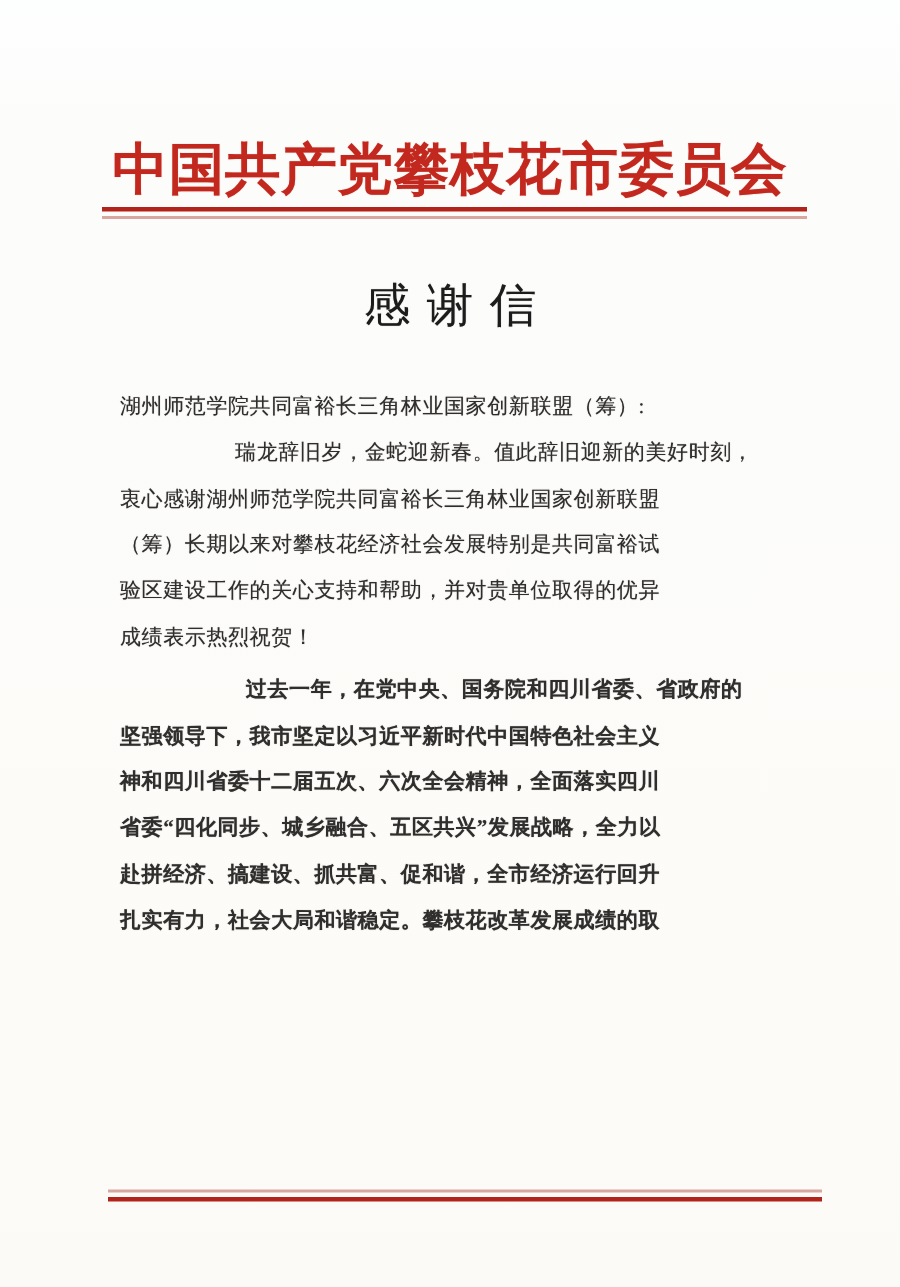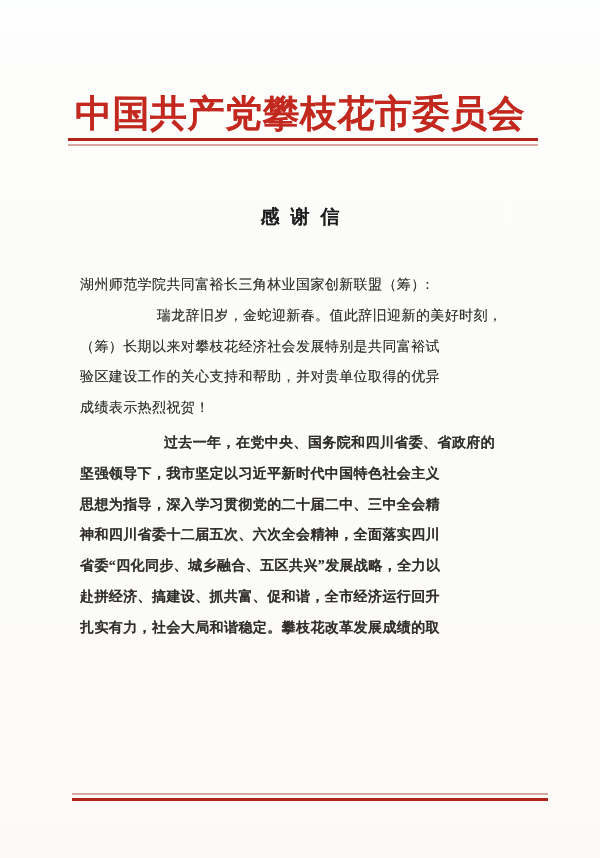--- a/index.html
+++ b/index.html
@@ -46,25 +46,25 @@
     height: 3px;
     background: var(--rule-red, #b2241a);
   }
   .rule-light {
     height: 2px;
     background: var(--rule-pink, #d8a7a0);
   }
   .rule-header .rule-light { margin-top: 3px; }
   .rule-footer .rule-strong { margin-top: 3px; }
   .doc-title {
-    margin: 56px 0 0 0;
+    margin: 43px 0 0 0;
     text-align: center;
-    font-size: 19px;
+    font-size: 31px;
     line-height: 29px;
-    font-weight: bold;
+    font-weight: normal;
     letter-spacing: 11px;
     padding-left: 11px; 
     color: #1c1c1c;
     text-shadow: 0 0 0.5px rgba(30,30,30,0.5);
   }
   .letter-body {
     margin: 39px 0 0 80px;
     width: 466px;
     font-size: 14px;
     color: var(--body-text, #2f2e2c);
@@ -90,28 +90,28 @@
     <div class="rule-light"></div>
   </div>
 
   <h2 class="doc-title">感谢信</h2>
 
   <div class="letter-body">
     <div class="line salutation">湖州师范学院共同富裕长三角林业国家创新联盟（筹）:</div>
     <div id="paragraphs">
         <div class="paragraph">
           <div class="line">瑞龙辞旧岁，金蛇迎新春。值此辞旧迎新的美好时刻，</div>
+          <div class="line">衷心感谢湖州师范学院共同富裕长三角林业国家创新联盟</div>
           <div class="line">（筹）长期以来对攀枝花经济社会发展特别是共同富裕试</div>
           <div class="line">验区建设工作的关心支持和帮助，并对贵单位取得的优异</div>
           <div class="line">成绩表示热烈祝贺！</div>
         </div>
         <div class="paragraph">
           <div class="line">过去一年，在党中央、国务院和四川省委、省政府的</div>
           <div class="line">坚强领导下，我市坚定以习近平新时代中国特色社会主义</div>
-          <div class="line">思想为指导，深入学习贯彻党的二十届二中、三中全会精</div>
           <div class="line">神和四川省委十二届五次、六次全会精神，全面落实四川</div>
           <div class="line">省委“四化同步、城乡融合、五区共兴”发展战略，全力以</div>
           <div class="line">赴拼经济、搞建设、抓共富、促和谐，全市经济运行回升</div>
           <div class="line">扎实有力，社会大局和谐稳定。攀枝花改革发展成绩的取</div>
         </div>
       </div>
   </div>
 
   <div class="rule rule-footer">
     <div class="rule-light"></div>

